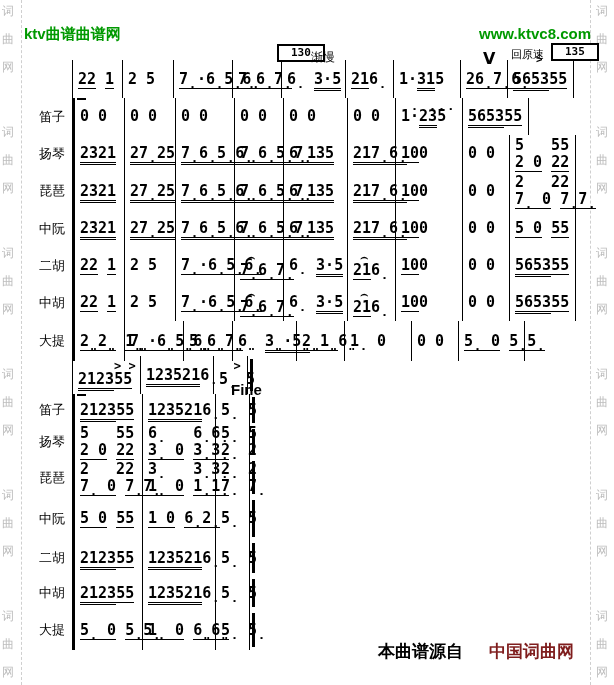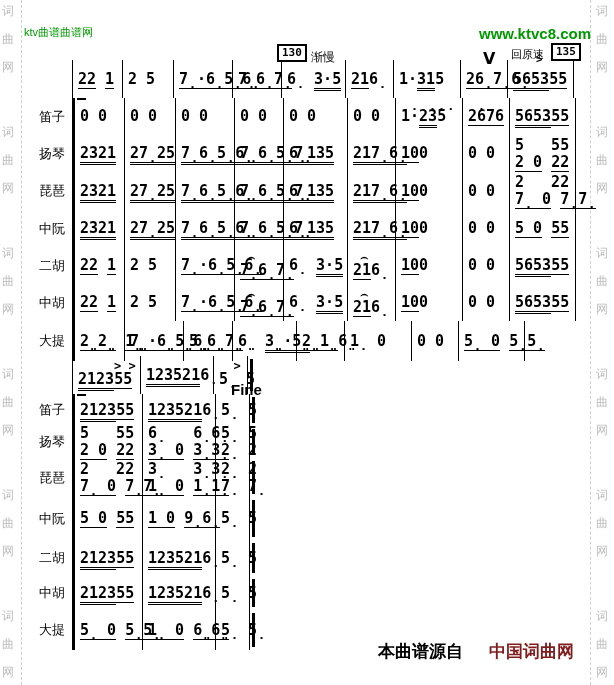--- a/index.html
+++ b/index.html
@@ -3,28 +3,28 @@
 <meta charset="utf-8">
 <style>
   html,body{margin:0;padding:0;background:#fff;}
   #page{position:relative;width:614px;height:685px;background:#ffffff;overflow:hidden;
         font-family:"Liberation Sans",sans-serif;}
   
   .wm-col{position:absolute;top:0;bottom:0;width:18px;}
   .wm-char{position:absolute;font-size:12px;color:#bdbdbd;font-family:"Liberation Sans",sans-serif;}
   .dash{position:absolute;top:0;bottom:0;width:0;border-left:1px dashed #cfcfcf;}
   
-  .site-name{position:absolute;left:24px;top:25px;font-size:11px;font-weight:normal;color:#009900;cursor:pointer;}
+  .site-name{position:absolute;left:24px;top:25px;font-size:15px;font-weight:bold;color:#009900;cursor:pointer;}
   .site-url{position:absolute;left:479px;top:25px;font-size:15px;font-weight:bold;color:#009900;cursor:pointer;}
   .credit{position:absolute;top:640px;font-size:17px;font-weight:bold;}
   .credit-prefix{left:378px;color:#000;}
   .credit-site{left:489px;color:#7f1d1d;cursor:pointer;}
   
   .ann{position:absolute;color:#000;}
-  .mbox{border:2px solid #000;background:#fff;font:bold 11px "DejaVu Sans Mono",monospace;padding:0 3px;line-height:14px;}
+  .mbox{border:2px solid #000;background:#fff;font:bold 11px "DejaVu Sans Mono",monospace;padding:0 12px;line-height:14px;}
   .small-cn{font-size:12px;}
   .tiny-cn{font-size:11px;}
   .breath-v{font-weight:bold;font-size:16px;font-family:"DejaVu Sans",sans-serif;}
   .accent{font-size:11px;font-weight:bold;}
   .fine{font-weight:bold;font-size:15px;}
   
   .system{position:absolute;left:0;}
   .row{display:flex;align-items:stretch;overflow:visible;}
   .label{width:72px;box-sizing:border-box;display:flex;align-items:center;justify-content:flex-end;
          padding-right:7px;font-size:13px;color:#000;}
@@ -150,23 +150,20 @@
             </div>
             <div class="cell" style="width: 64px;">
               <div class="vline">0 0</div>
             </div>
             <div class="cell" style="width: 48px;">
               <div class="vline">0 0</div>
             </div>
             <div class="cell" style="width: 67px;">
               <div class="vline">1̇·<span class="uu">2̇3̇</span>5̇</div>
             </div>
-            <div class="cell" style="width: 47px;">
-              <div class="vline"><span class="u">2̇676</span></div>
-            </div>
             <div class="cell" style="width: 66px;">
               <div class="vline"><span class="uu">5653</span><span class="u">55</span></div>
             </div>
           </div>
         </div>
         <div class="row bracketed" style="height: 37px;">
           <div class="label">扬琴</div>
           <div class="cells">
             <div class="cell" style="width: 50px;">
               <div class="vline"><span class="uu">2321</span></div>
@@ -427,21 +424,21 @@
             </div>
           </div>
         </div>
         <div class="row bracketed" style="height: 43px;">
           <div class="label">中阮</div>
           <div class="cells">
             <div class="cell" style="width: 68px;">
               <div class="vline"><span class="u">5 0</span> <span class="u">55</span></div>
             </div>
             <div class="cell" style="width: 73px;">
-              <div class="vline"><span class="u">1 0</span> <span class="u">9̣6̣</span></div>
+              <div class="vline"><span class="u">1 0</span> <span class="u">6̣2̣</span></div>
             </div>
             <div class="cell final-bar" style="width: 34px;">
               <div class="vline">5̣ 5</div>
             </div>
           </div>
         </div>
         <div class="row bracketed" style="height: 36px;">
           <div class="label">二胡</div>
           <div class="cells">
             <div class="cell" style="width: 68px;">

